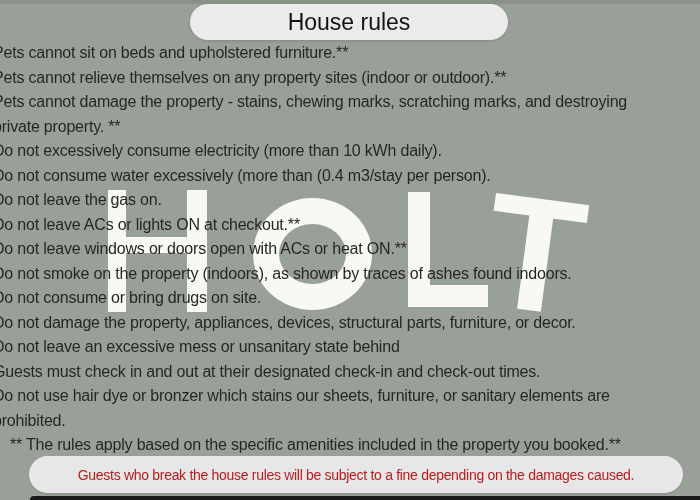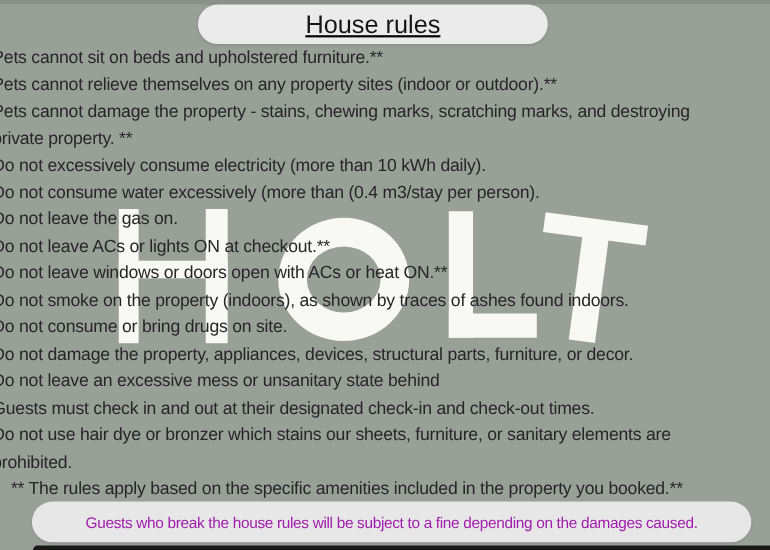--- a/index.html
+++ b/index.html
@@ -26,40 +26,40 @@
   .wm-l .stem{left:0;top:0;width:22px;height:115px;}
   .wm-l .foot{left:0;top:93px;width:80px;height:22px;}
   .wm-t{position:absolute;left:496px;top:193px;width:94px;height:114px;
         transform:rotate(7.5deg);transform-origin:0 0;}
   .wm-t .bar{left:0;top:0;width:94px;height:18px;}
   .wm-t .stem{left:36px;top:12px;width:24px;height:100px;}
   .visually-hidden{position:absolute;width:1px;height:1px;overflow:hidden;clip-path:inset(50%);white-space:nowrap;}
 
   
   .header-pill{
-    position:absolute;left:180px;top:4px;width:318px;height:36px;border-radius:18px;
+    position:absolute;left:190px;top:4px;width:318px;height:36px;border-radius:18px;
     background:#ebebeb;box-shadow:0 1px 3px rgba(0,0,0,0.15);z-index:5;
-    display:flex;align-items:center;justify-content:center;text-decoration:underline;
+    display:flex;align-items:center;justify-content:center;
   }
   .header-title{font-size:23px;color:#141414;letter-spacing:0;}
 
   
   .rules{position:absolute;left:-7px;top:41px;width:712px;z-index:3;}
   .rule-line{
     height:24.5px;line-height:24.5px;white-space:pre;
     font-size:16px;letter-spacing:-0.2px;color:#262626;
   }
 
   
   .footer-pill{
     position:absolute;left:29px;top:456px;width:654px;height:37px;border-radius:18.5px;
     background:#e7e7e7;box-shadow:0 1px 2px rgba(0,0,0,0.12);z-index:5;
     display:flex;align-items:center;justify-content:center;
   }
-  .footer-note{font-size:14px;letter-spacing:-0.3px;color:#a21caf;white-space:nowrap;}
+  .footer-note{font-size:14px;letter-spacing:-0.3px;color:#b91c1c;white-space:nowrap;}
 </style>
 </head>
 <body>
 
 <div class="top-strip"></div>
 
 <div class="watermark">
   <span class="visually-hidden">HOLT</span>
   <div class="wm-h">
     <span class="wm-part stem-l"></span>

